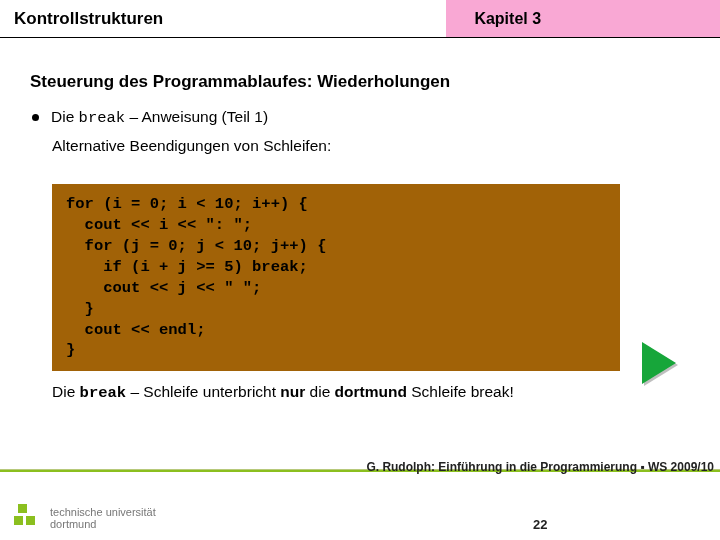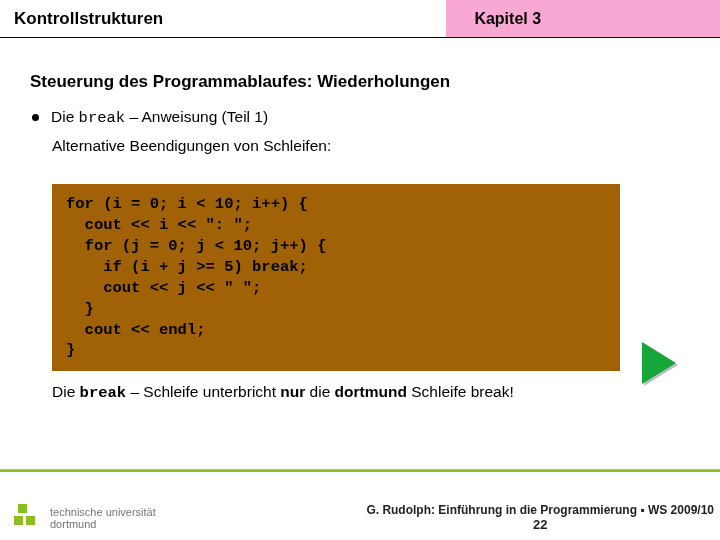--- a/index.html
+++ b/index.html
@@ -140,21 +140,21 @@
     color: #777; font-size: 11px; line-height: 1.1;
   }
   .footer-right {
     position: absolute;
     right: 6px; bottom: 8px;
     text-align: center;
     font-size: 12px;
     color: #222;
     font-weight: bold;
   }
-  .footer-right .line2 { font-size: 13px; }
+  .footer-right .line2 { font-size: 13px; margin-top: 43px; }
 </style>
 </head>
 <body>
 
 <div class="header">
   <div class="header-left">Kontrollstrukturen</div>
   <div class="header-right">Kapitel 3</div>
 </div>
 
 <div class="content">

